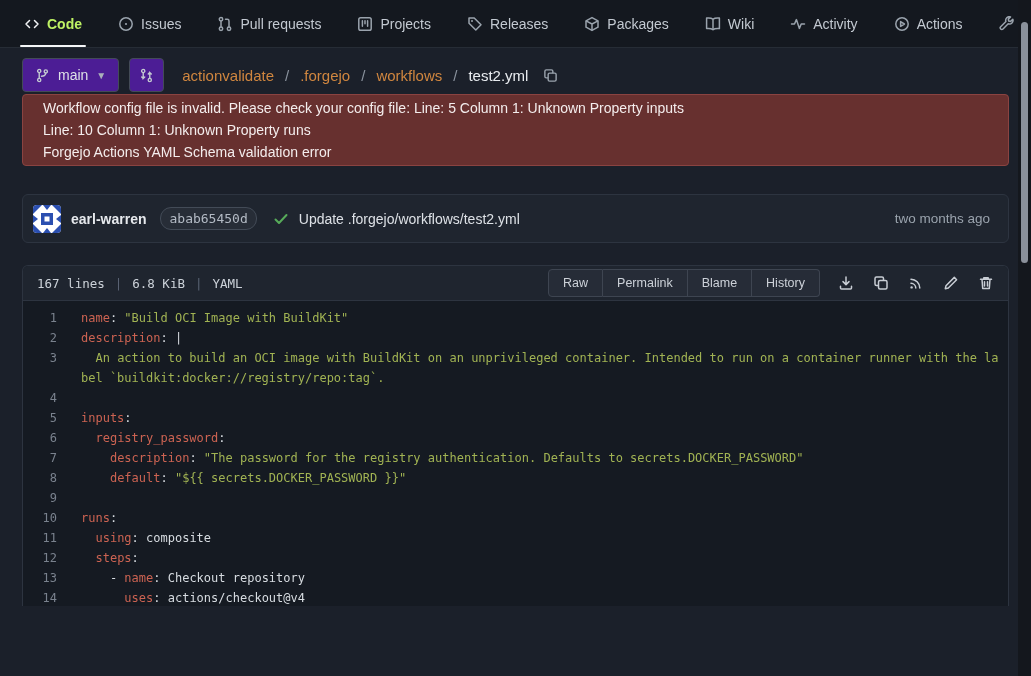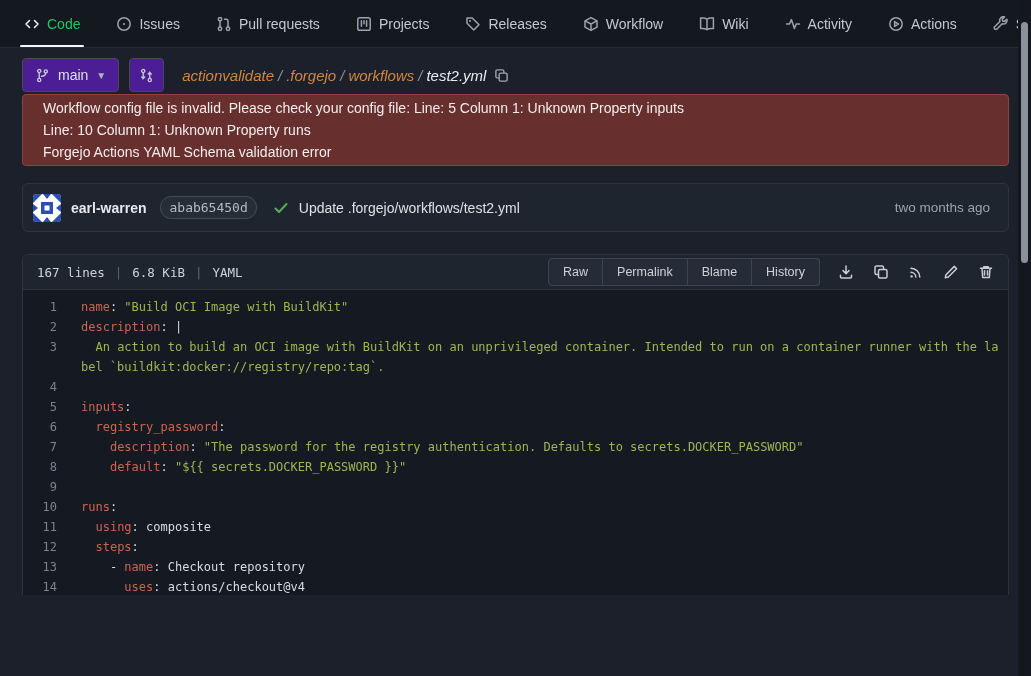--- a/index.html
+++ b/index.html
@@ -16,57 +16,57 @@
   .topnav {
     height:48px; background:#14181f; border-bottom:1px solid #262c35;
     display:flex; align-items:stretch; padding:0 20px;
   }
   .nav-item {
     display:flex; align-items:center; gap:7px;
     padding:0 4px; margin-right:28px; cursor:pointer;
     font-size:14px; color:#c3c9d1; position:relative; white-space:nowrap;
   }
   .nav-item svg { width:16px; height:16px; color:#9aa3ad; flex:0 0 auto; }
-  .nav-item.active { color:#22c55e; font-weight:normal; }
+  .nav-item.active { color:#bef264; font-weight:bold; }
   .nav-item.active svg { color:#f2f4f6; }
   .nav-item.active::after {
     content:""; position:absolute; left:0; right:0; bottom:0;
     height:2px; background:#f5f6f8; border-radius:1px;
   }
   .nav-spacer { margin-left:auto; }
   .nav-item.last { margin-right:24px; }
 
   
   .container { margin:0 22px; }
 
   
   .repo-header { display:flex; align-items:center; margin-top:10px; gap:10px; }
   .btn {
     background:#4c1d95; border:1px solid #434b57; color:#dde1e6;
     border-radius:4px; font-size:14px; display:inline-flex;
     align-items:center; gap:8px; height:34px; padding:0 12px; cursor:pointer;
   }
   .btn svg { width:15px; height:15px; color:#c3c9d1; }
   .chev { font-size:10px; color:#aab1ba; }
-  .breadcrumb { display:flex; align-items:center; gap:4px; font-size:15px; margin-left:8px;font-style:italic; }
+  .breadcrumb { display:flex; align-items:center; gap:11px; font-size:15px; margin-left:8px; }
   .breadcrumb a { color:#d0863f; text-decoration:none; cursor:pointer; }
   .breadcrumb .sep { color:#8b939e; }
   .breadcrumb .current { color:#e8ebef; }
   .copy-path { width:15px; height:15px; color:#9aa3ad; cursor:pointer; margin-left:4px; }
 
   
   .error-box {
     margin-top:2px; background:#67302f; border:1px solid #8a4341;
     border-radius:4px; padding:2px 20px; color:#f4eded;
     font-size:14px; line-height:22px;
   }
 
   
   .commit-box {
-    margin-top:17px; background:#1f252f; border:1px solid #2d3440;
+    margin-top:28px; background:#1f252f; border:1px solid #2d3440;
     border-radius:6px; height:49px; display:flex; align-items:center;
     padding:0 10px 0 10px; gap:10px;
   }
   .avatar { width:28px; height:28px; border-radius:4px; overflow:hidden; flex:0 0 auto; cursor:pointer; }
   .commit-author { font-weight:bold; font-size:14px; color:#e6e9ed; cursor:pointer; }
   .hash-badge {
     font-size:13px; color:#b3bac4; background:#272d37; border:1px solid #434b57;
     border-radius:11px; padding:3px 8px; cursor:pointer; margin-left:4px;
   }
   .check-icon { width:16px; height:16px; color:#57ab5a; margin-left:6px; }
@@ -158,21 +158,21 @@
         <path d="M2 2h5.2L14 8.8 8.8 14 2 7.2Z"></path>
         <circle cx="5" cy="5" r="1" fill="currentColor" stroke="none"></circle>
       </svg>
     <span>Releases</span>
   </div>
   <div class="nav-item">
     <svg viewBox="0 0 16 16" fill="none" stroke="currentColor" stroke-width="1.5" stroke-linejoin="round">
         <path d="M8 1.6 14 4.8v6.4L8 14.4 2 11.2V4.8Z"></path>
         <path d="M2 4.8 8 8l6-3.2M8 8v6.4"></path>
       </svg>
-    <span>Workflow</span>
+    <span>Packages</span>
   </div>
   <div class="nav-item">
     <svg viewBox="0 0 16 16" fill="none" stroke="currentColor" stroke-width="1.5" stroke-linejoin="round">
         <path d="M8 3.2C6.6 2 4.6 1.7 1.6 2v10.6c3-.3 5 0 6.4 1.2 1.4-1.2 3.4-1.5 6.4-1.2V2c-3-.3-5 0-6.4 1.2Z"></path>
         <path d="M8 3.2v10.6"></path>
       </svg>
     <span>Wiki</span>
   </div>
   <div class="nav-item">
     <svg viewBox="0 0 16 16" fill="none" stroke="currentColor" stroke-width="1.5" stroke-linecap="round" stroke-linejoin="round">

